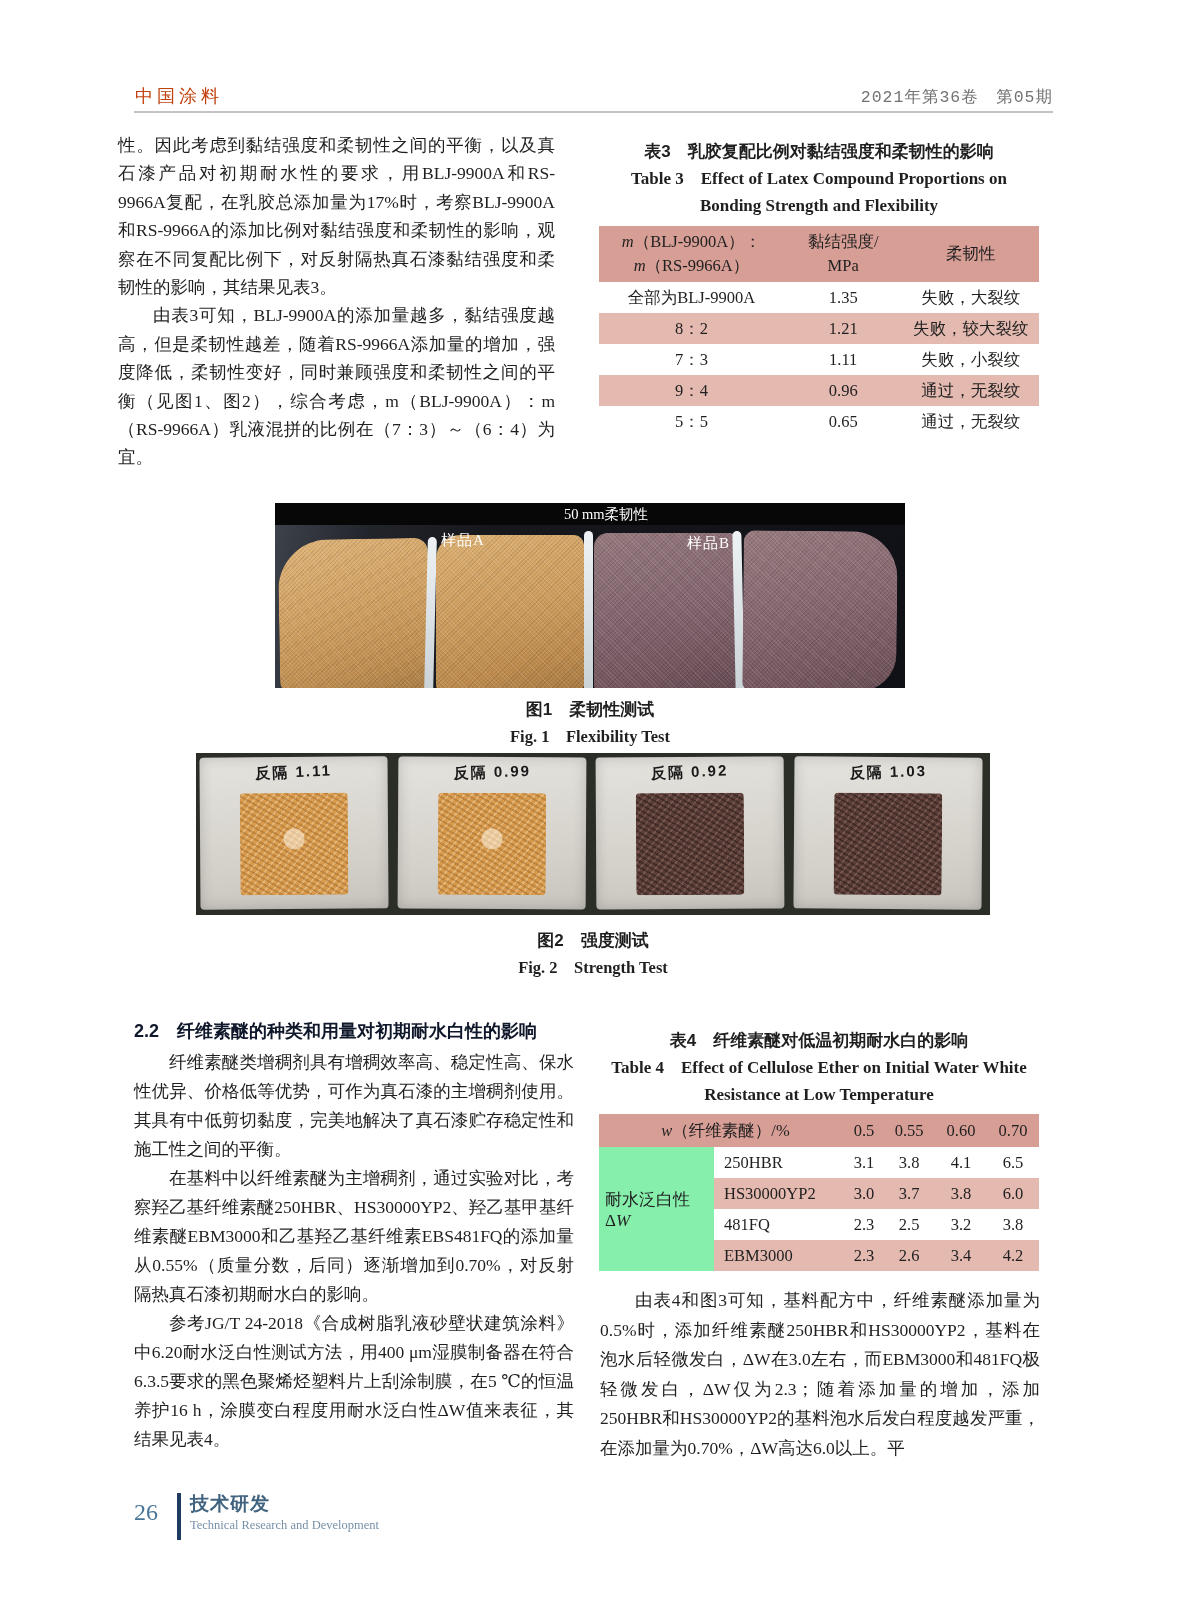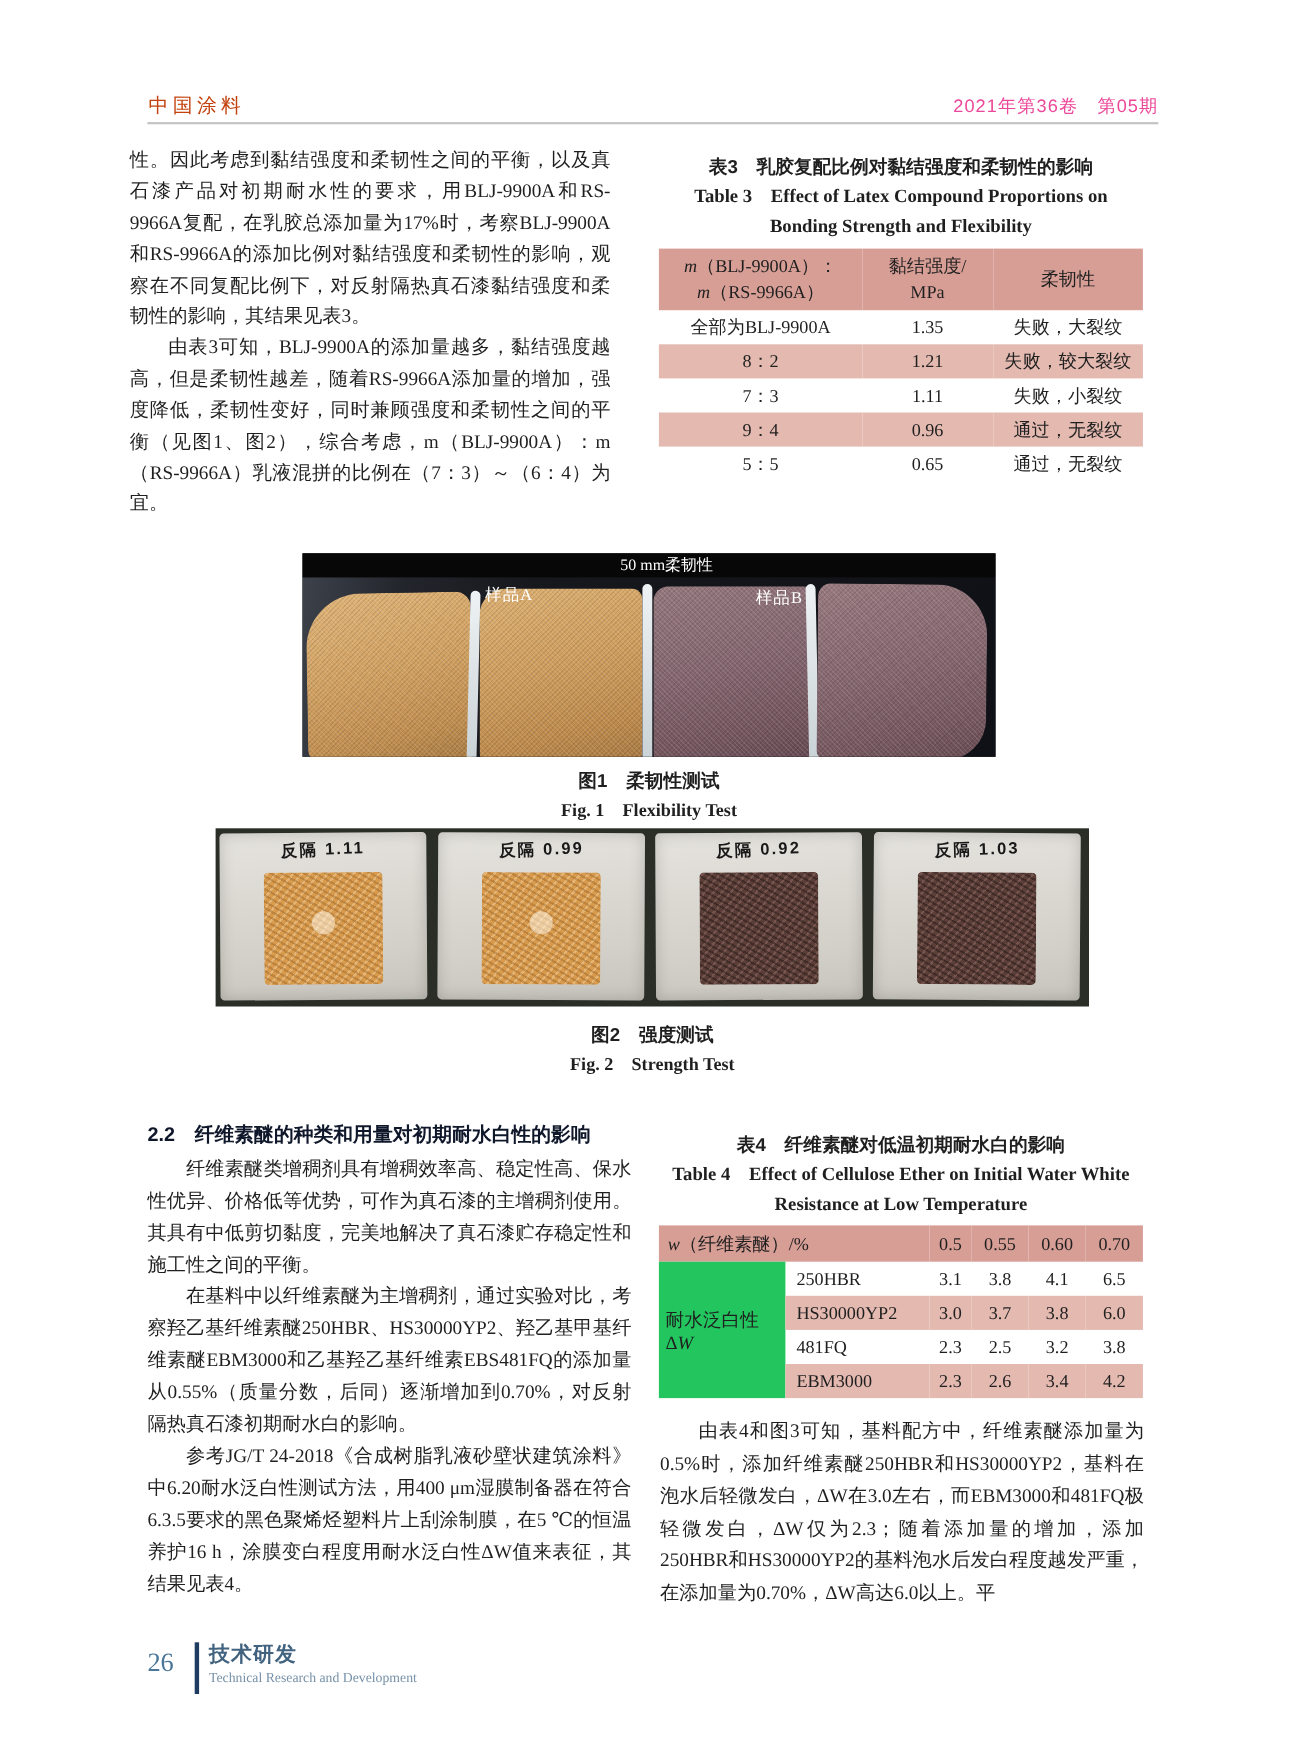--- a/index.html
+++ b/index.html
@@ -6,22 +6,22 @@
   html,body { margin:0; padding:0; background:#ffffff; }
   .page {
     position:relative; width:1187px; height:1600px; background:#ffffff;
     font-family:"Liberation Serif","DejaVu Serif",serif; color:#1f1f1f;
     overflow:hidden;
   }
 
   
   .journal-name { position:absolute; left:135px; top:84px; font-size:18px; color:#c2410c;
                   letter-spacing:4px; font-family:"Liberation Sans","DejaVu Sans",sans-serif; }
-  .issue-info   { position:absolute; right:134px; top:86px; font-size:16.5px; color:#ec4899;
-                  font-family:Liberation Sans, sans-serif; letter-spacing:1px; }
+  .issue-info   { position:absolute; right:134px; top:86px; font-size:16.5px; color:#737373;
+                  font-family:Liberation Mono, monospace; letter-spacing:1px; }
   .header-rule  { position:absolute; left:134px; top:111px; width:919px; height:2px; background:#c3c3c3; }
 
   
   .body-par { font-size:17.5px; line-height:28.4px; text-align:justify; margin:0; }
   .indent { text-indent:2em; }
   .col-left-top  { position:absolute; left:118px; top:131px;  width:437px; }
   .col-left-bot  { position:absolute; left:134px; top:1048px; width:440px; }
   .col-left-bot .body-par { line-height:29px; }
   .col-right-bot { position:absolute; left:600px; top:1286px; width:440px; }
   .col-right-bot .body-par { line-height:29.5px; }
@@ -39,23 +39,23 @@
   .tbl-title-en { font-weight:bold; font-size:17px; text-align:center; line-height:27px; }
   table { border-collapse:collapse; width:100%; font-size:16.5px; }
   .t3 { margin-top:7px; }
   .t4 { margin-top:6px; }
   .t3 th { background:#d79e96; font-weight:normal; height:54px; vertical-align:middle; }
   .t3 td { height:29px; text-align:center; vertical-align:middle; }
   .t3 td.c1 { width:42%; } .t3 td.c2 { width:27%; } .t3 td.c3 { width:31%; }
   .hl { display:block; text-align:center; line-height:24px; }
   tr.shaded td { background:#e3b9b0; }
   .t4 th { background:#d79e96; font-weight:normal; height:31px; vertical-align:middle; text-align:center; }
-  .t4 th.t4-label { text-align:left; padding-left:8px; }
+  .t4 th.t4-label { text-align:center; padding-left:8px; }
   .t4 td { height:29px; text-align:center; vertical-align:middle; }
-  .t4 td.t4-group { text-align:left; padding-left:6px; font-size:17px; width:108px; background:#22c55e; }
+  .t4 td.t4-group { text-align:left; padding-left:6px; font-size:17px; width:108px; background:#86efac; }
   .t4 td.t4-name  { text-align:left; padding-left:10px; width:120px; }
   tr.shaded4 td { background:#e3b9b0; }
 
   
   .f1 { position:absolute; left:275px; top:503px; width:630px; height:185px; background:#101114; }
   .f1-bar { position:absolute; left:0; top:0; right:0; height:22px; background:#070707; color:#ffffff;
             text-align:center; font-size:14.5px; line-height:22px;padding-left:32px; }
   .f1-photo { position:absolute; left:0; top:22px; right:0; bottom:0; overflow:hidden;
               background:linear-gradient(100deg,#3d424b 0%,#23252c 14%,#17181d 32%,#101116 100%); }
   .panel { position:absolute;

